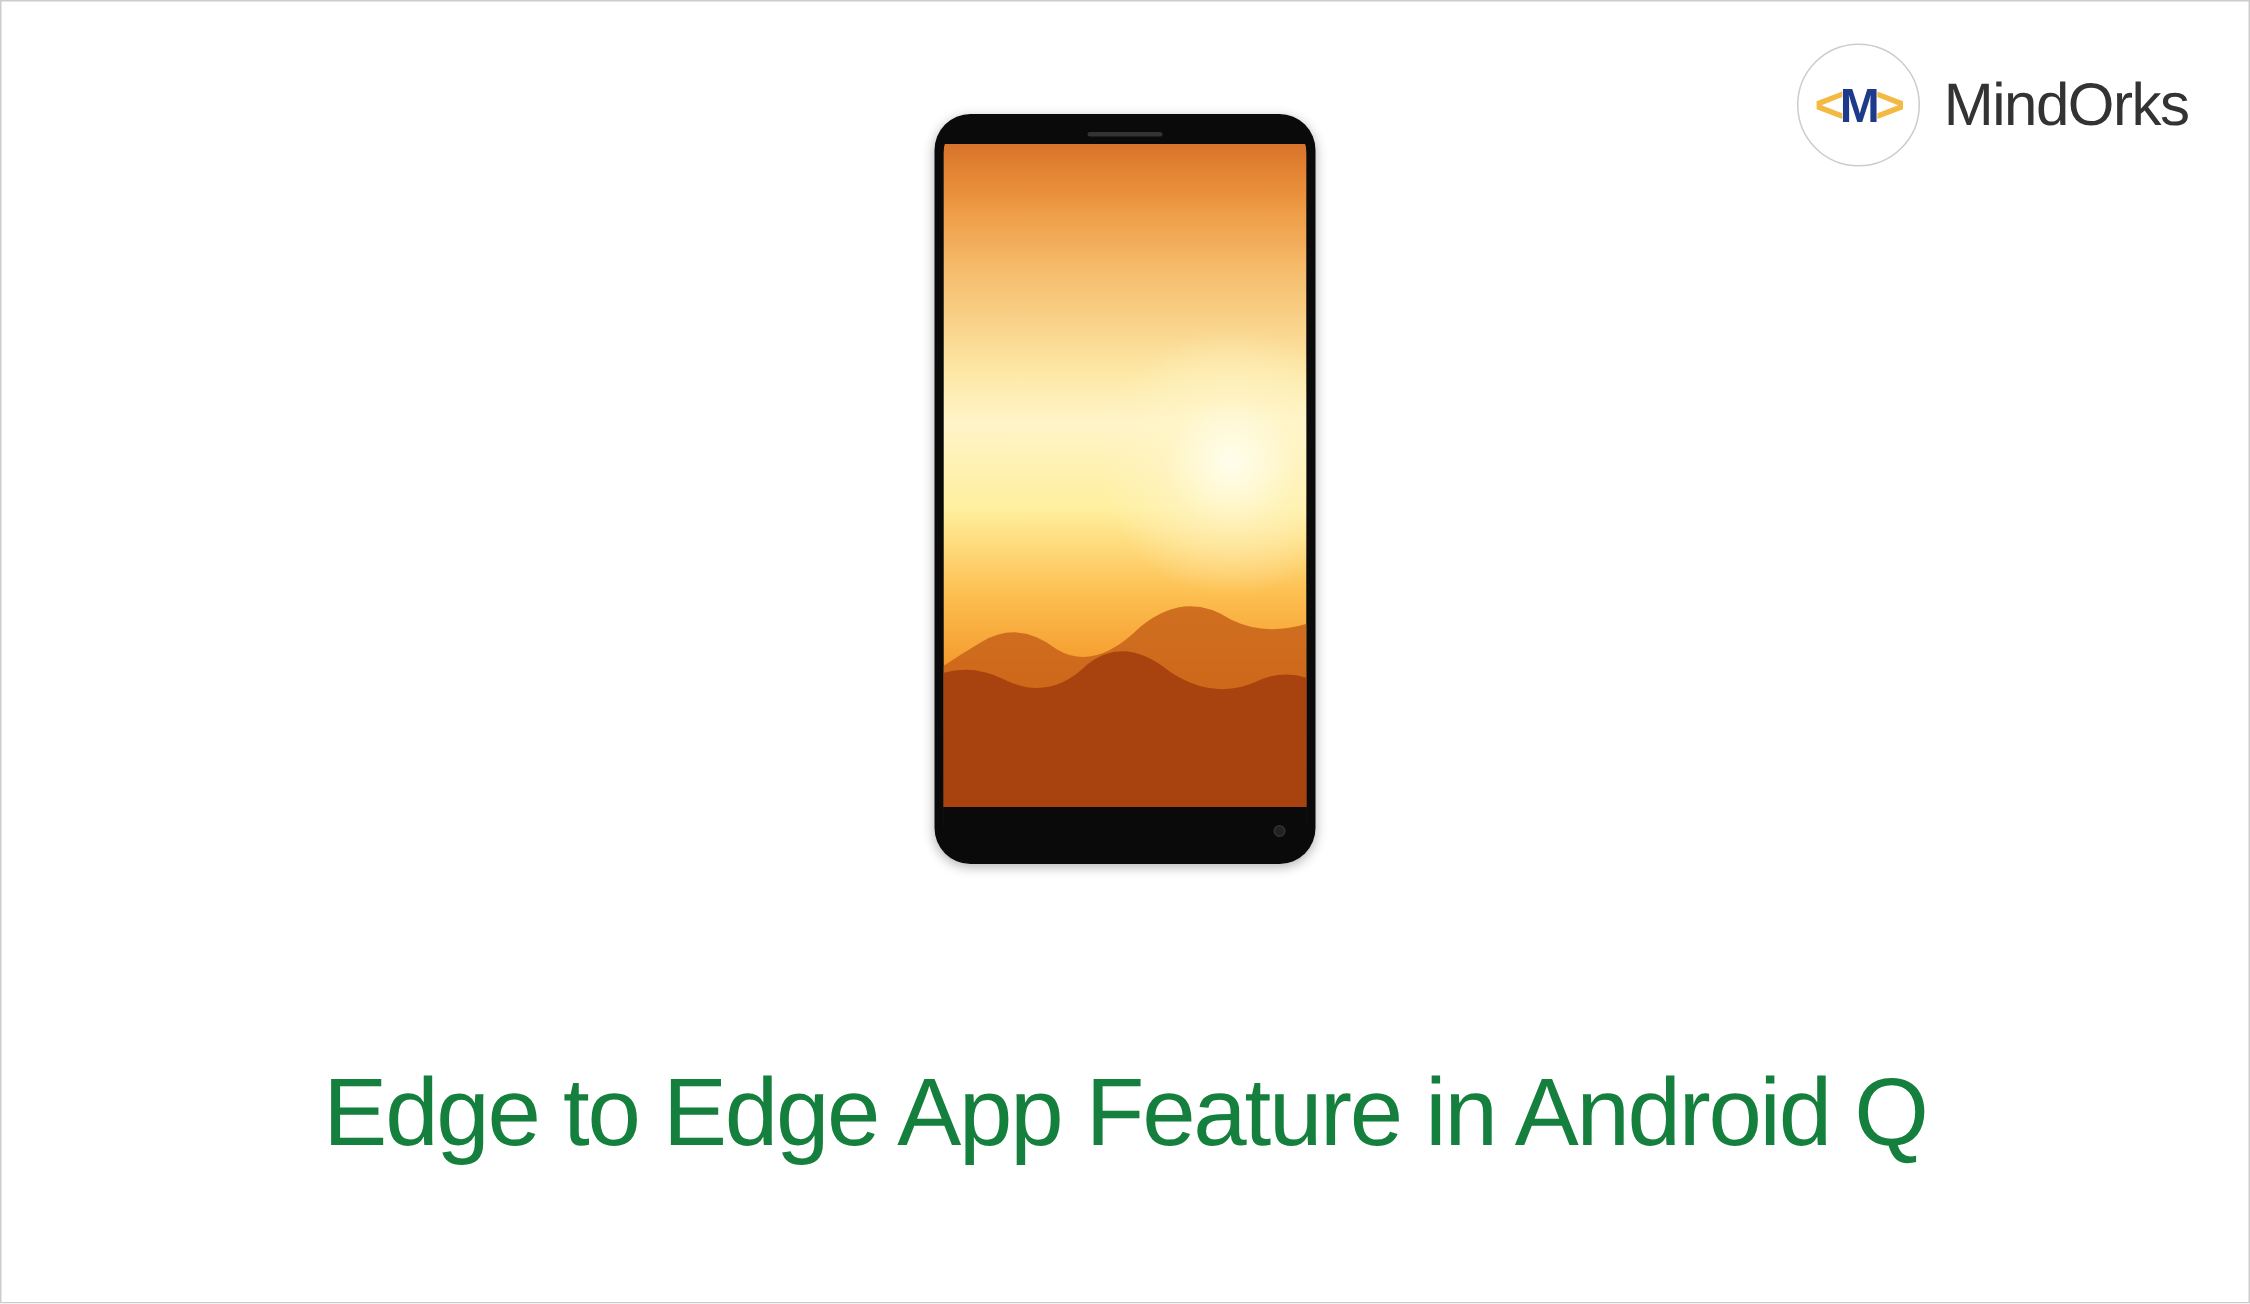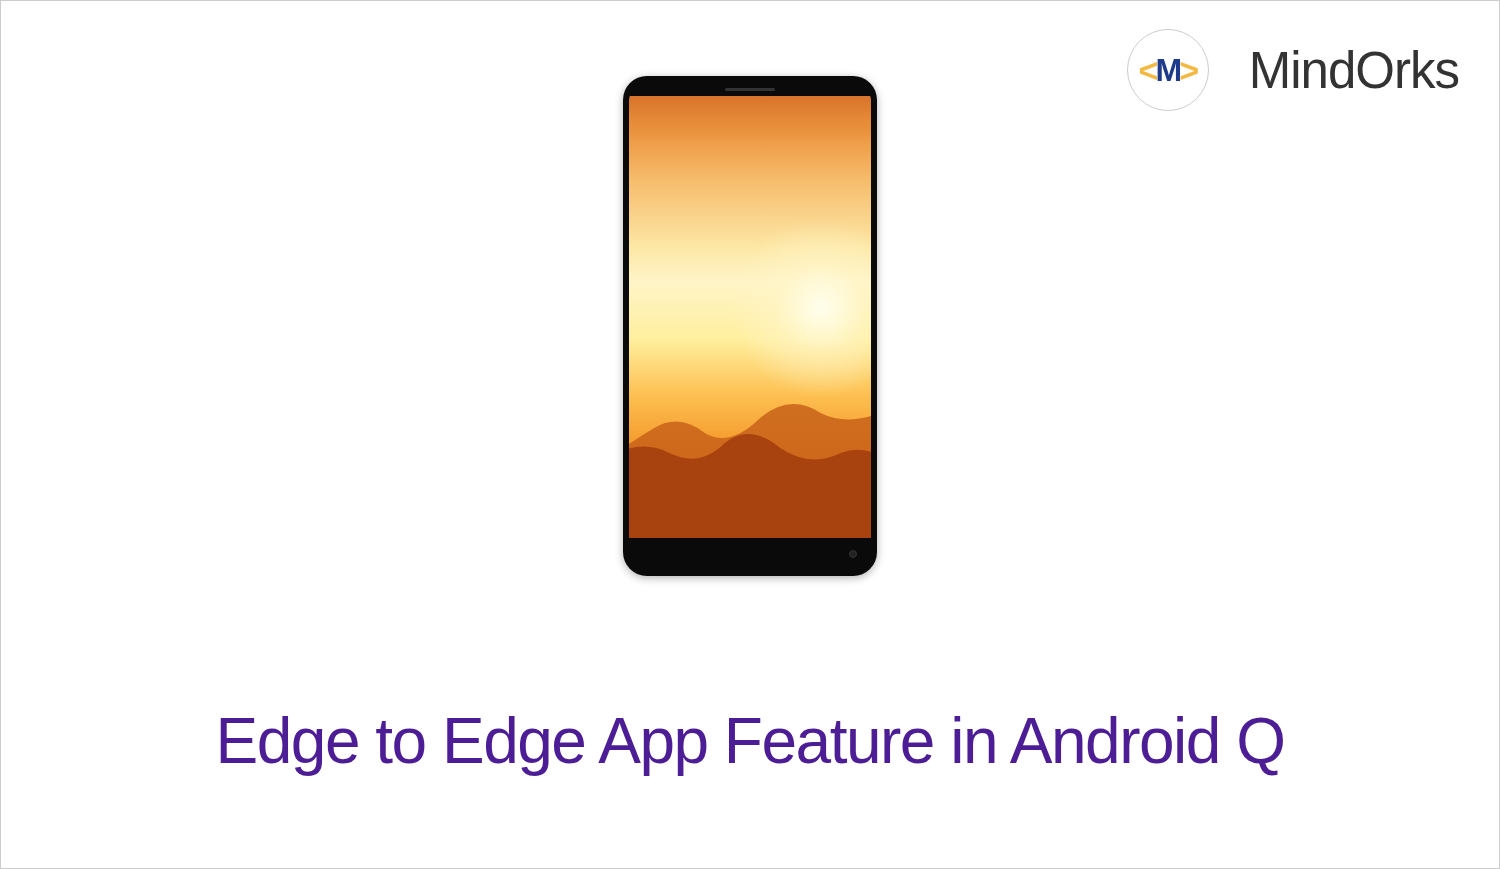--- a/index.html
+++ b/index.html
@@ -58,25 +58,24 @@
       font-size: 32px;
       font-weight: 900;
       margin: 0 -1px;
     }
     .logo-bracket-right {
       color: #f4b942;
       font-size: 34px;
       font-weight: 900;
     }
     .brand-text {
-      font-size: 51px;
+      font-size: 40px;
       font-weight: 400;
       color: #333;
       letter-spacing: -1px;
-      margin-left: 24px;
     }
     .phone-wrapper {
       position: absolute;
       top: 75px;
       left: 50%;
       transform: translateX(-50%);
     }
     .phone {
       width: 254px;
       height: 500px;
@@ -189,21 +188,21 @@
       border: 1px solid #333;
     }
     .title {
       position: absolute;
       bottom: 90px;
       left: 0;
       right: 0;
       text-align: center;
       font-size: 64px;
       font-weight: 400;
-      color: #4c1d95;
+      color: #15803d;
       letter-spacing: -1.5px;
     }
   </style>
 </head>
 <body>
 
 <div class="container">
 
   <div class="logo-area">
     <div class="logo-circle">

